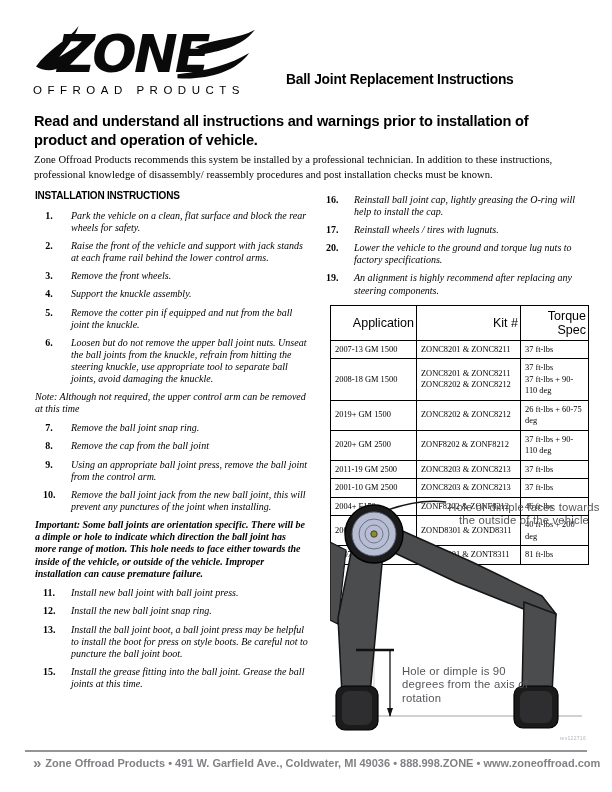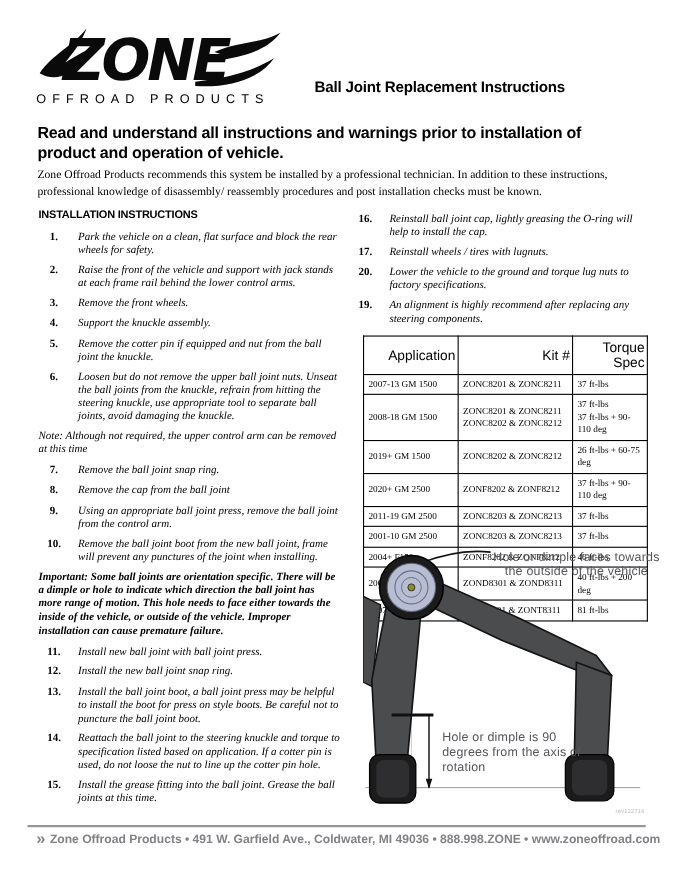--- a/index.html
+++ b/index.html
@@ -107,38 +107,34 @@
         <div class="step-row">
           <div class="step-num">8.</div>
           <div class="step-txt">Remove the cap from the ball joint</div>
         </div>
         <div class="step-row">
           <div class="step-num">9.</div>
           <div class="step-txt">Using an appropriate ball joint press, remove the ball joint from the control arm.</div>
         </div>
         <div class="step-row">
           <div class="step-num">10.</div>
-          <div class="step-txt">Remove the ball joint boot from the new ball joint, frame will prevent any punctures of the joint when installing.</div>
+          <div class="step-txt">Remove the ball joint jack from the new ball joint, this will prevent any punctures of the joint when installing.</div>
         </div>
         <div class="block-important">Important:  Some ball joints are orientation specific.  There will be a dimple or hole to indicate which direction the ball joint has more range of motion.  This hole needs to face either towards the inside of the vehicle, or outside of the vehicle.  Improper installation can cause premature failure.</div>
         <div class="step-row">
           <div class="step-num">11.</div>
           <div class="step-txt">Install new ball joint with ball joint press.</div>
         </div>
         <div class="step-row">
           <div class="step-num">12.</div>
           <div class="step-txt">Install the new ball joint snap ring.</div>
         </div>
         <div class="step-row">
           <div class="step-num">13.</div>
           <div class="step-txt">Install the ball joint boot, a ball joint press may be helpful to install the boot for press on style boots. Be careful not to puncture the ball joint boot.</div>
-        </div>
-        <div class="step-row">
-          <div class="step-num">14.</div>
-          <div class="step-txt">Reattach the ball joint to the steering knuckle and torque to specification listed based on application. If a cotter pin is used, do not loose the nut to line up the cotter pin hole.</div>
         </div>
         <div class="step-row">
           <div class="step-num">15.</div>
           <div class="step-txt">Install the grease fitting into the ball joint. Grease the ball joints at this time.</div>
         </div>
       </div>
   </div>
 
   <div class="col-right">
     <div>

